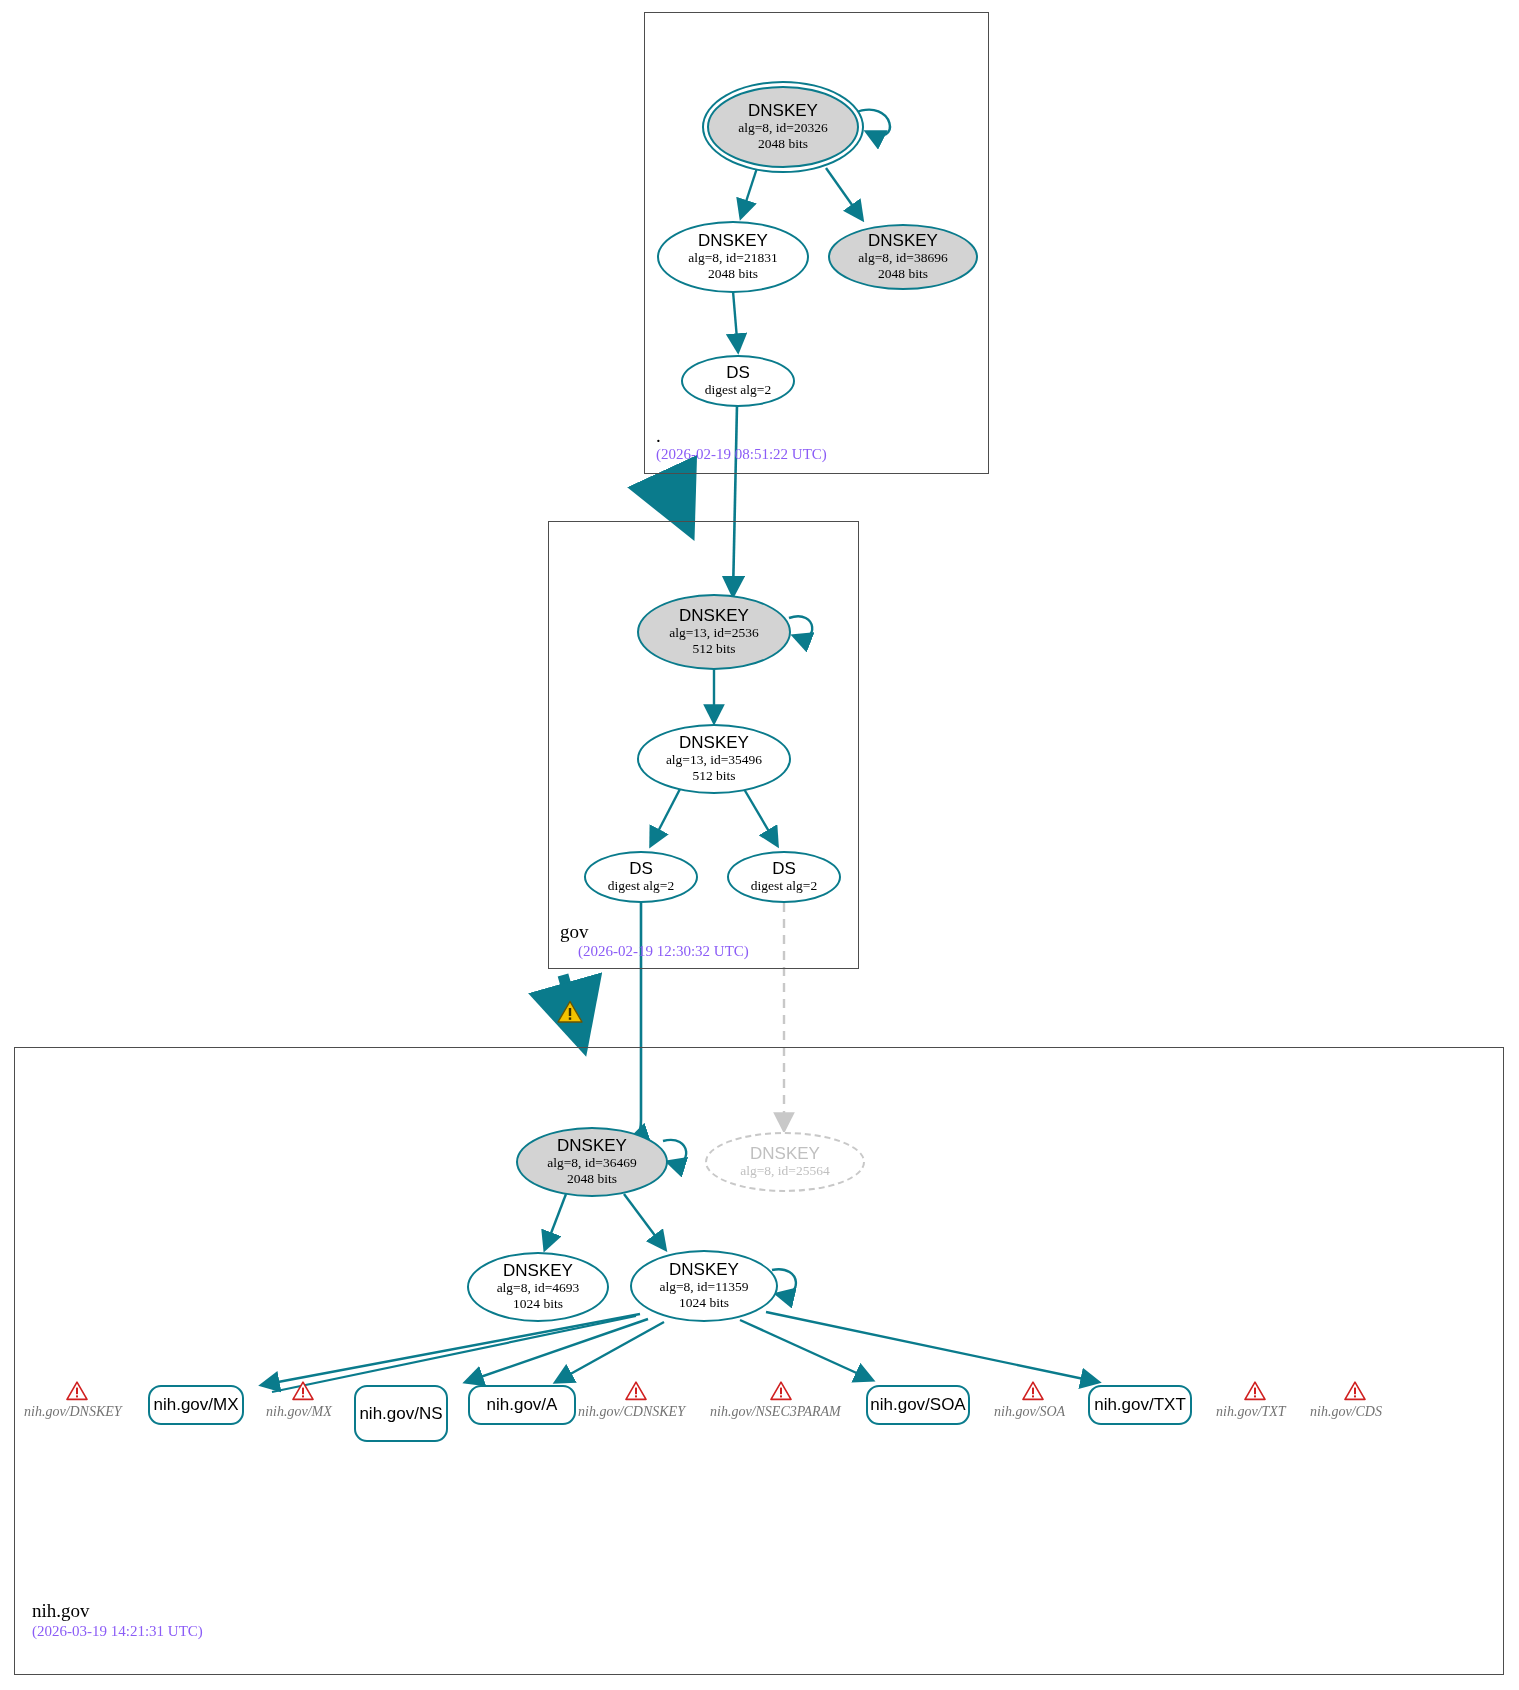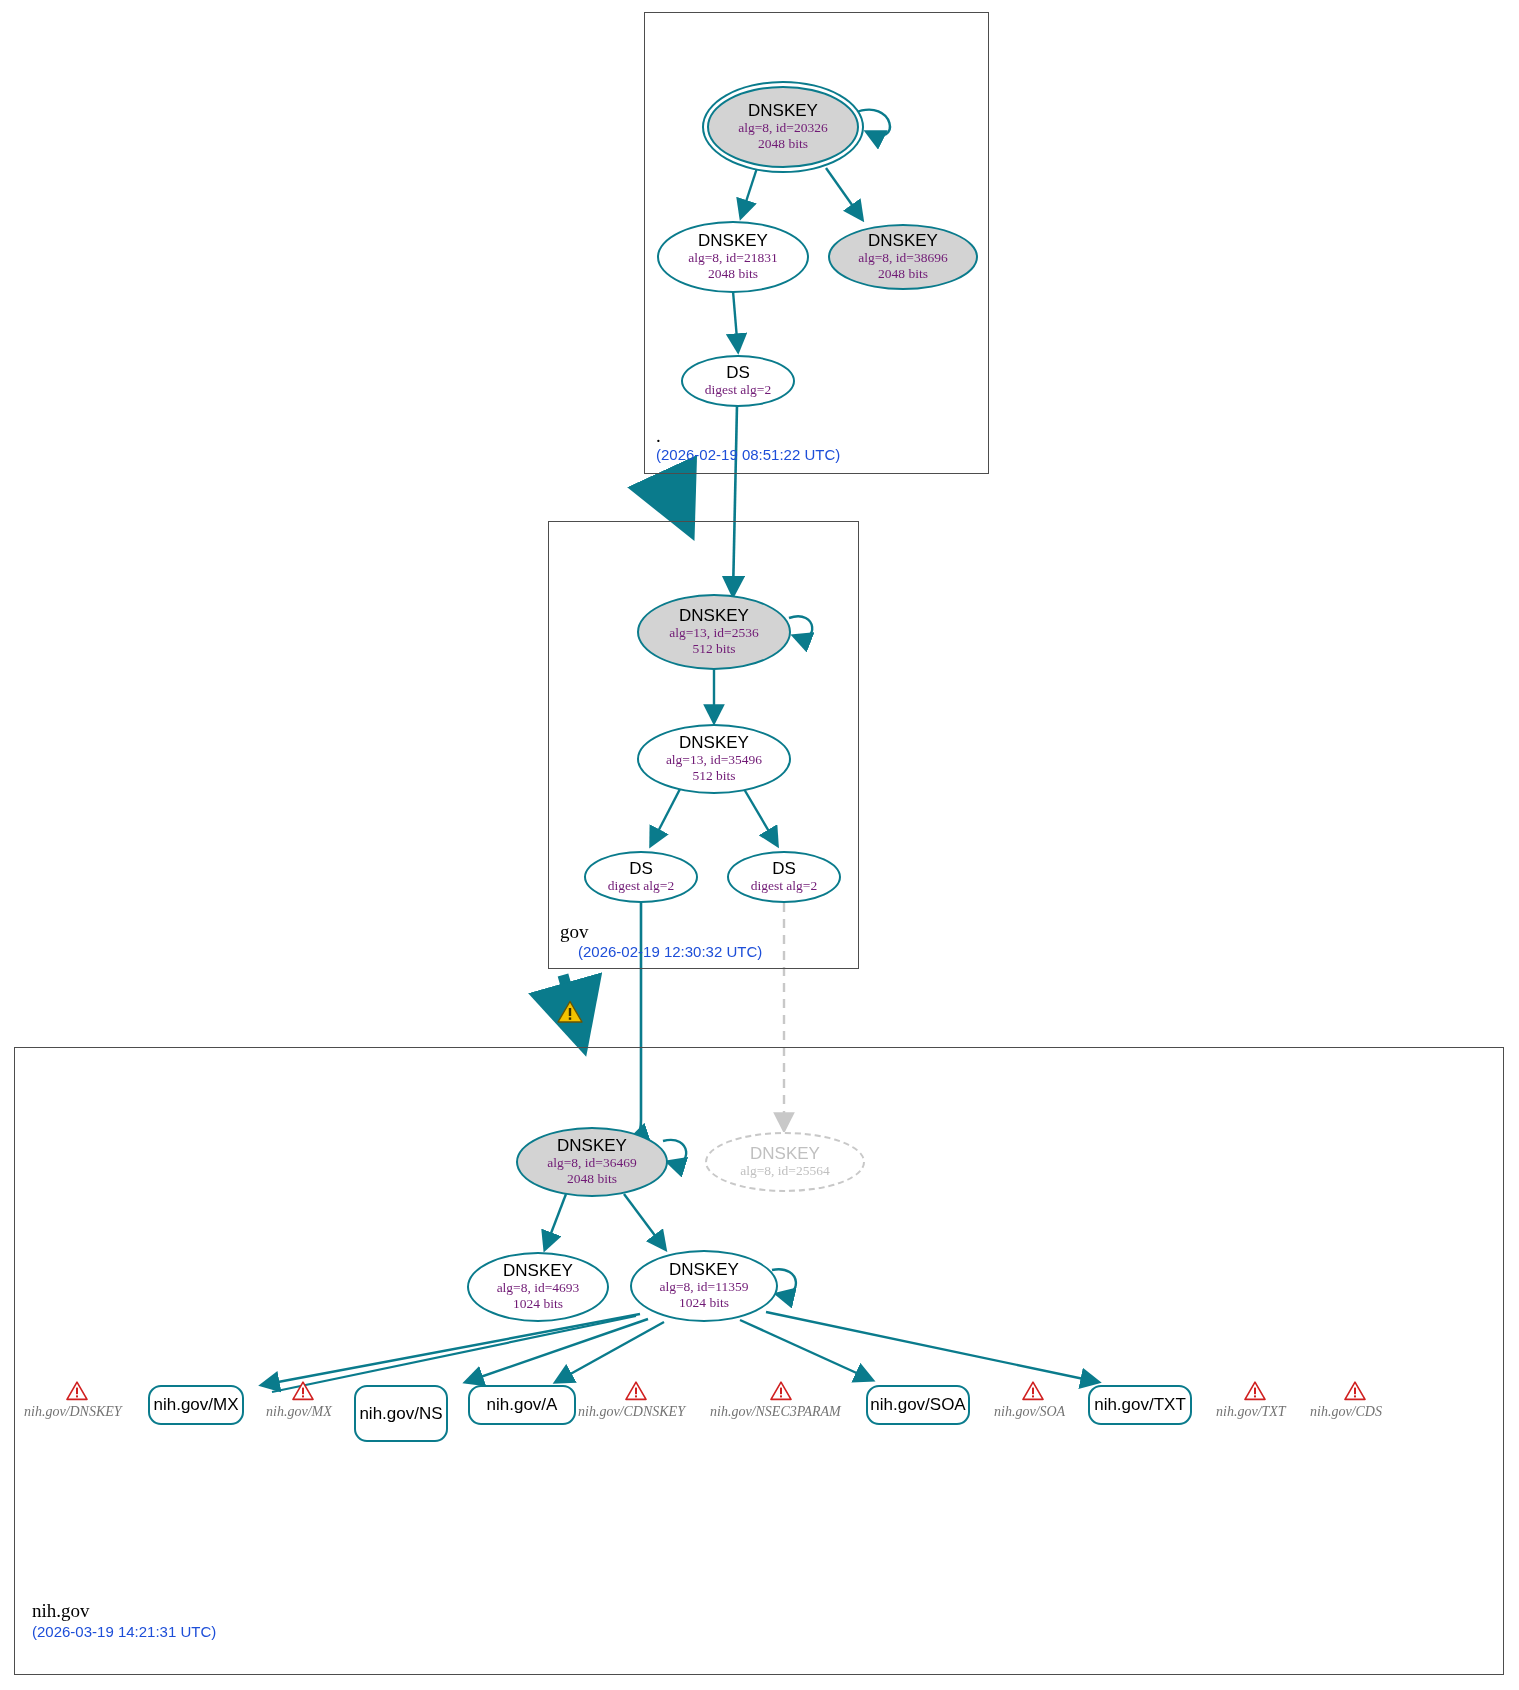--- a/index.html
+++ b/index.html
@@ -1,27 +1,27 @@
 <!DOCTYPE html>
 <html><head>
 <meta charset="utf-8">
 <style>
   html,body{margin:0;padding:0;background:#ffffff;}
   body{width:1519px;height:1690px;position:relative;font-family:"Liberation Sans",sans-serif;overflow:hidden;}
   #stage{position:absolute;left:0;top:0;width:1519px;height:1690px;}
   .zone-box{position:absolute;border:1px solid #4d4d4d;background:transparent;box-sizing:border-box;}
   .zone-label{position:absolute;font-family:"Liberation Serif",serif;font-size:19px;color:#000;white-space:nowrap;}
-  .zone-time{position:absolute;font-family:Liberation Sans, sans-serif;font-size:15px;color:#1d4ed8;white-space:nowrap;}
+  .zone-time{position:absolute;font-family:Liberation Serif, serif;font-size:15px;color:#8b5cf6;white-space:nowrap;}
   .node{position:absolute;box-sizing:border-box;display:flex;flex-direction:column;align-items:center;justify-content:center;text-align:center;}
   .ellipse{border:2.2px solid #0a7b8c;border-radius:50%;background:#ffffff;}
   .ellipse.shaded{background:#d3d3d3;}
   .ellipse.dbl{box-shadow:0 0 0 3px #ffffff,0 0 0 5px #0a7b8c;}
   .ellipse.ghost{border:2px dashed #c8c8c8;background:#ffffff;}
   .n-title{font-family:"Liberation Sans",sans-serif;font-size:17px;color:#000;line-height:1.05;}
-  .n-sub{font-family:"Liberation Serif",serif;font-size:13.5px;color:#701a75;line-height:1.18;}
+  .n-sub{font-family:"Liberation Serif",serif;font-size:13.5px;color:#000000;line-height:1.18;}
   .ghost .n-title,.ghost .n-sub{color:#c0c0c0;}
   .rrbox{position:absolute;border:2.2px solid #0a7b8c;border-radius:13px;background:#fff;display:flex;align-items:center;justify-content:center;font-family:"Liberation Sans",sans-serif;font-size:17px;color:#000;box-sizing:border-box;white-space:nowrap;}
   .rrghost{position:absolute;font-family:"Liberation Serif",serif;font-style:italic;font-size:14px;color:#737373;white-space:nowrap;display:flex;align-items:center;}
   .warn{position:absolute;width:22px;height:20px;}
   svg.edges{position:absolute;left:0;top:0;width:1519px;height:1690px;pointer-events:none;}
 </style>
 </head>
 <body>
 
 <div id="stage">

